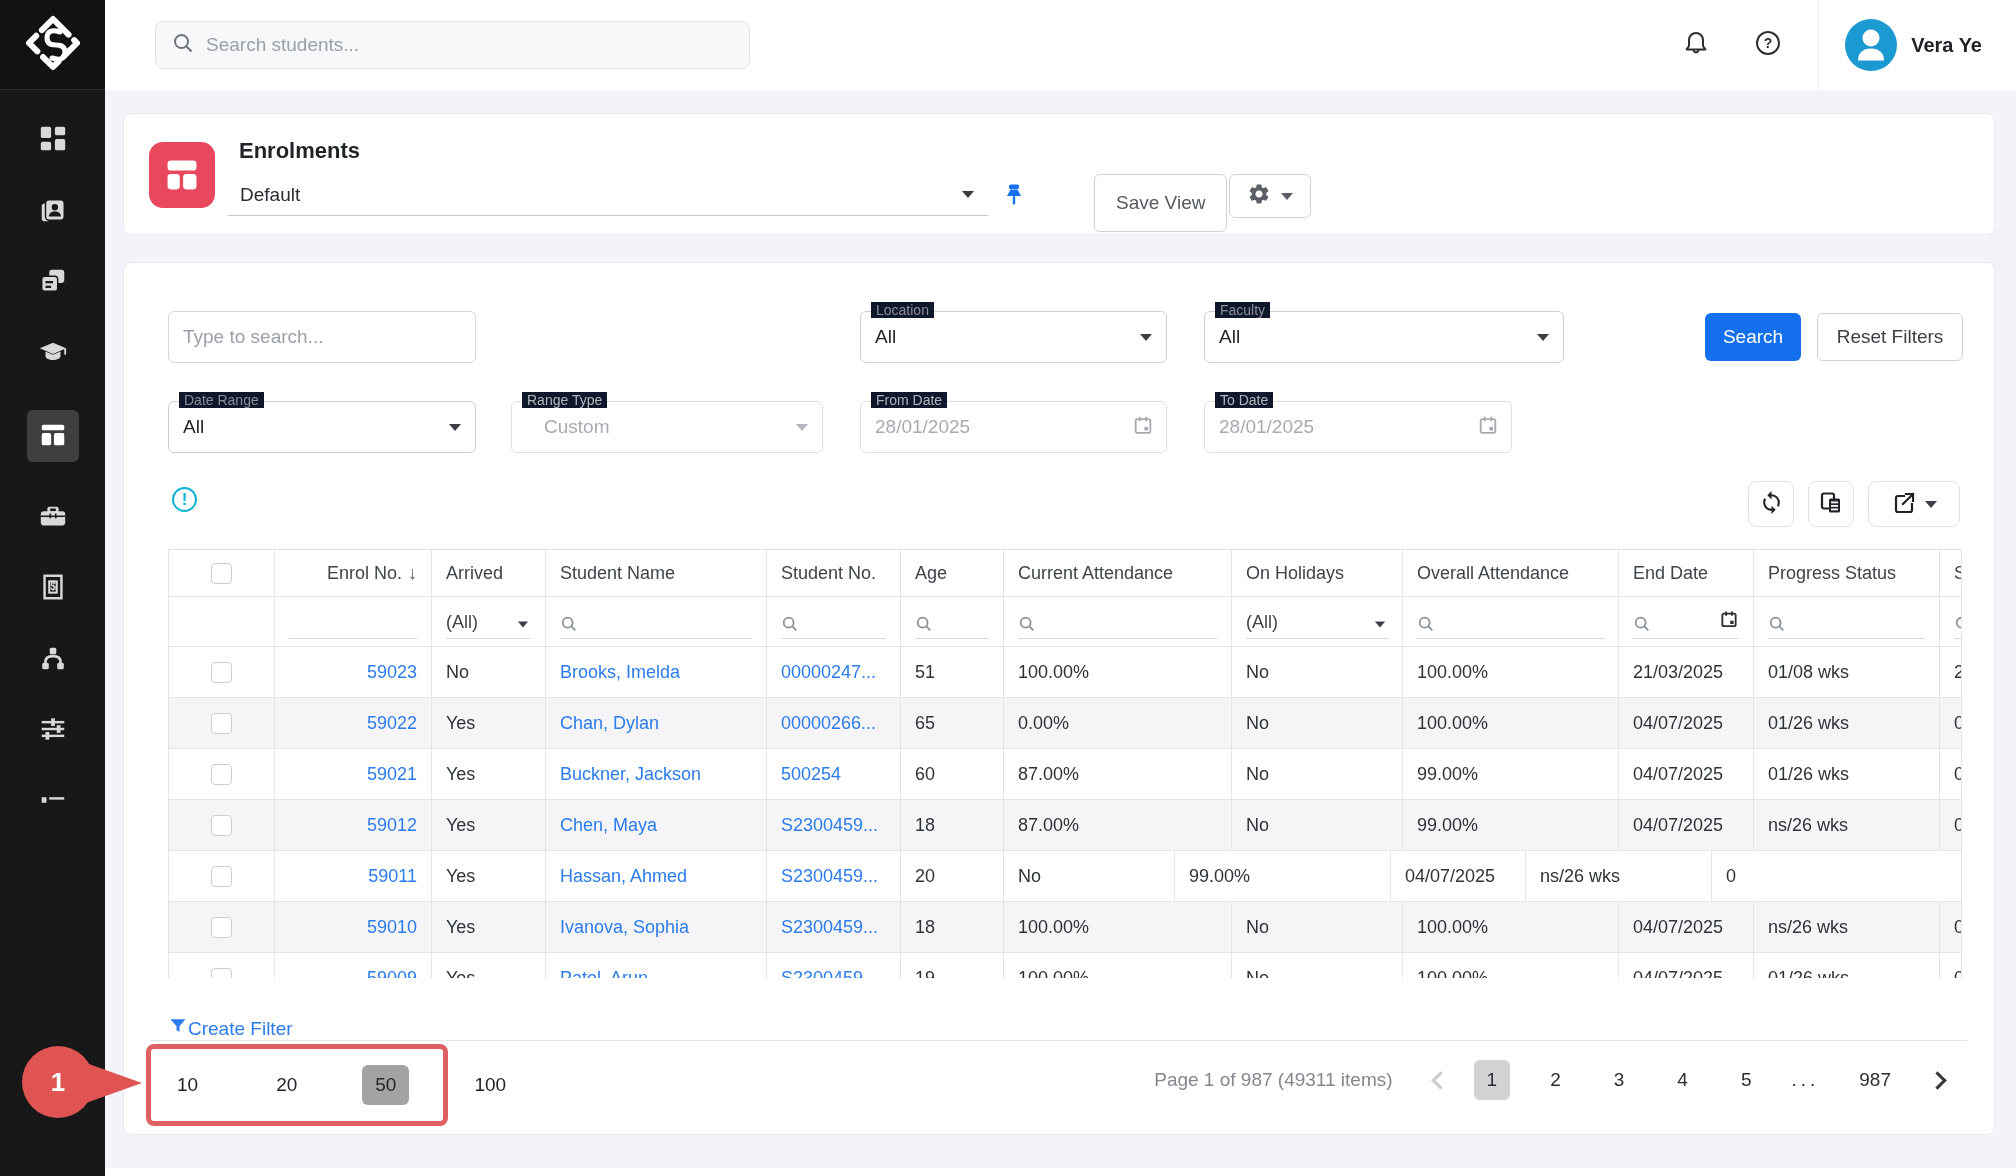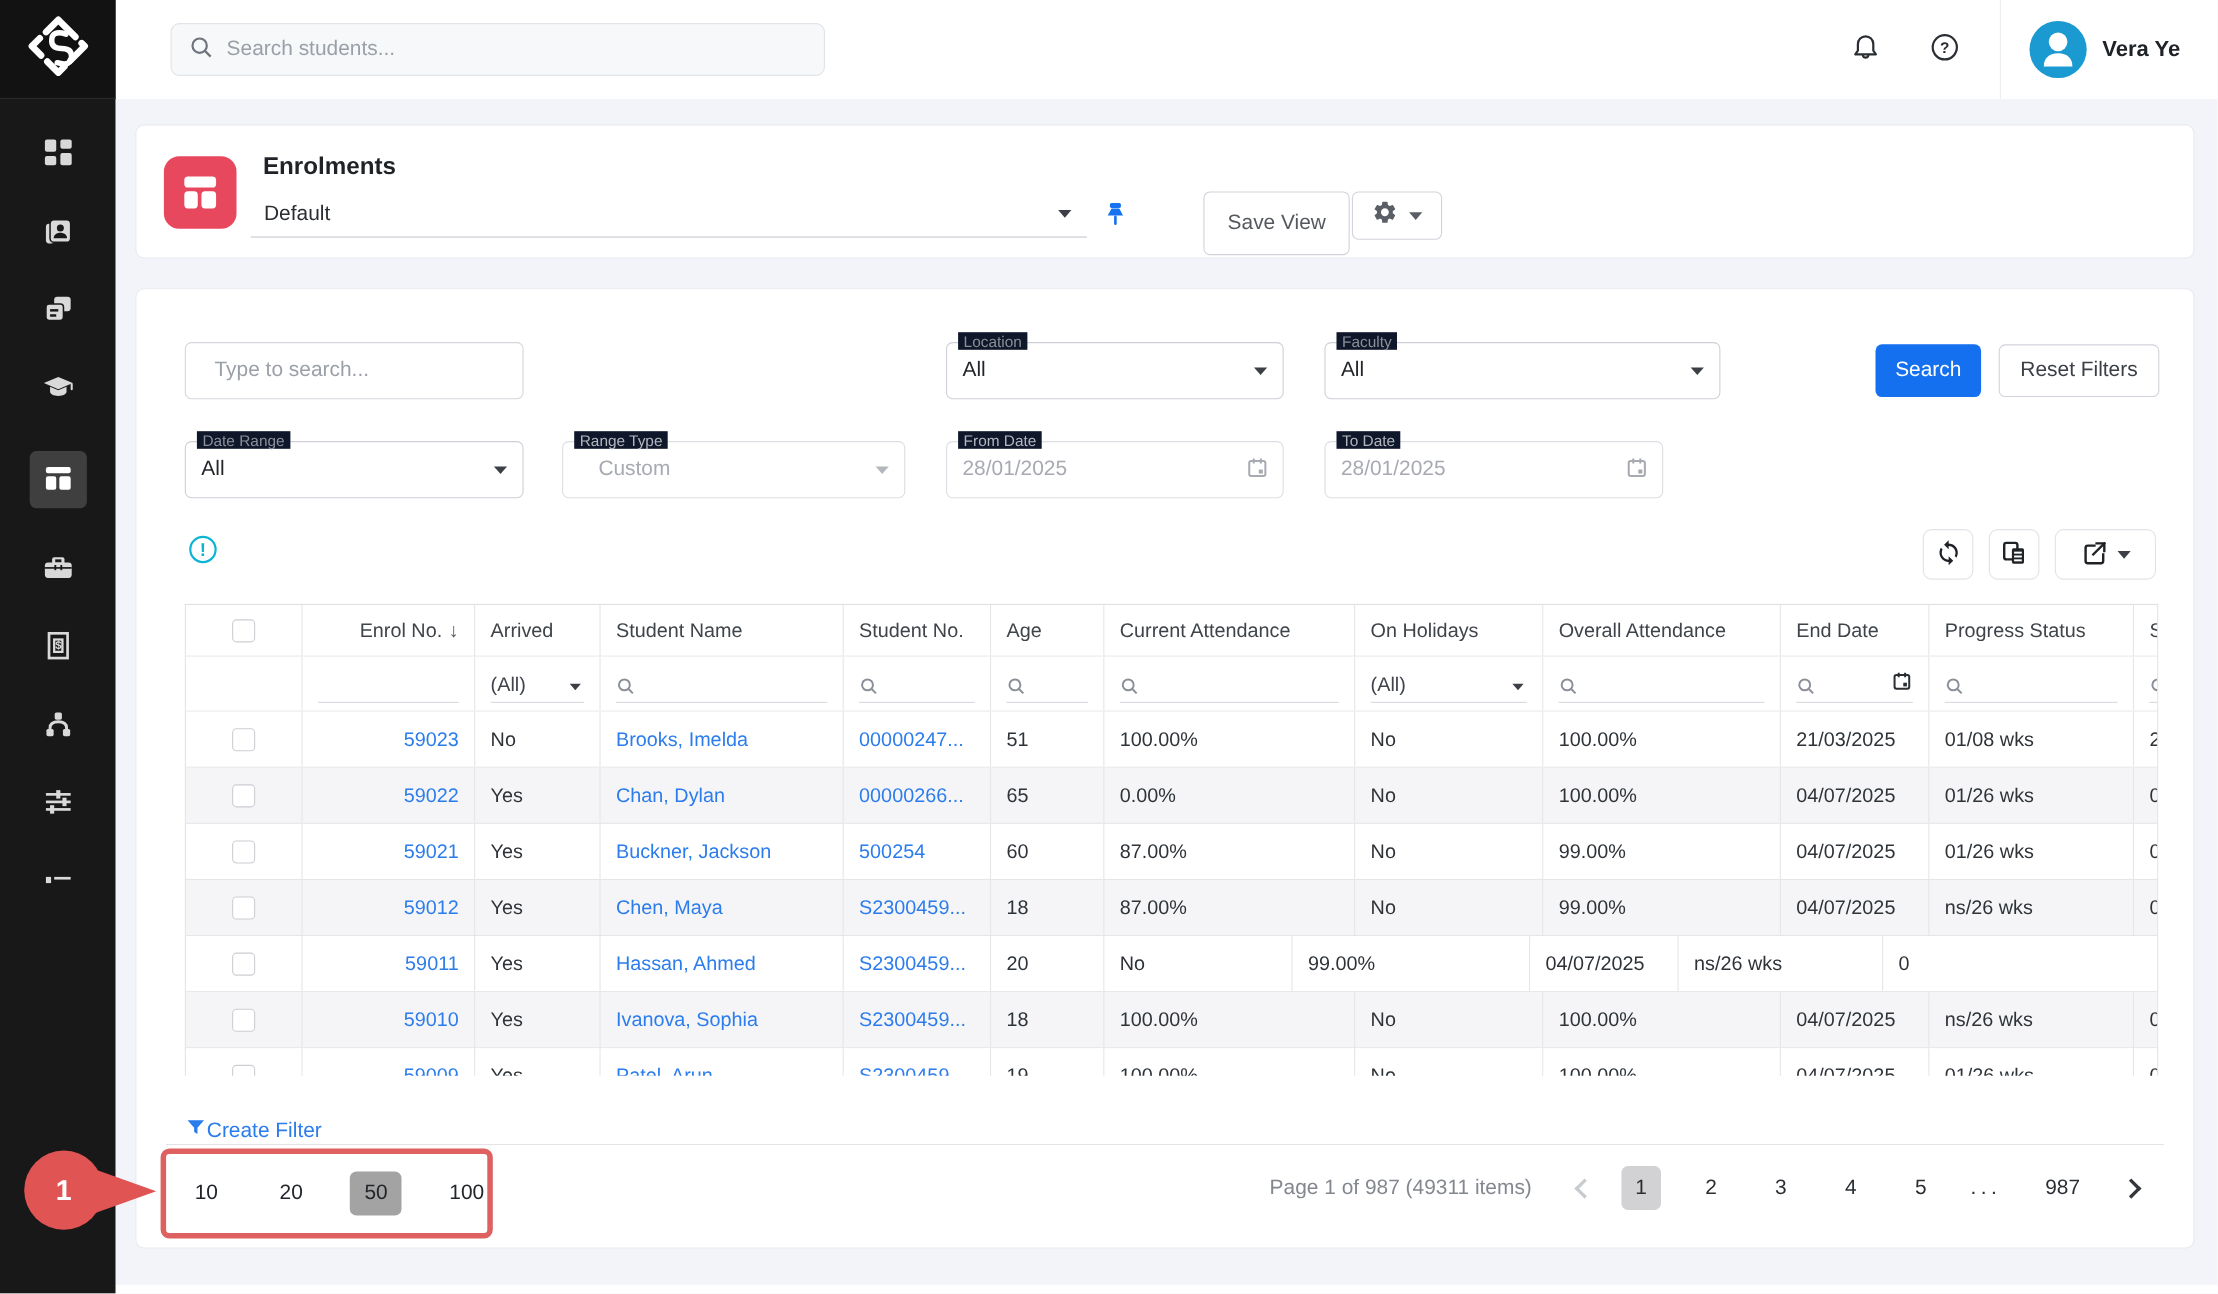--- a/index.html
+++ b/index.html
@@ -36,21 +36,21 @@
   .page-title { position:absolute; left:115px; top:24px; font-size:22px; font-weight:bold; color:#1f2226; }
   .view-select { position:absolute; left:104px; top:60px; width:760px; height:42px; border-bottom:1px solid #c7c8cf; display:flex; align-items:center; cursor:pointer; }
   .view-select .val { font-size:19px; color:#2a2e33; padding-left:12px; }
   .caret { width:0; height:0; border-left:6px solid transparent; border-right:6px solid transparent; border-top:7px solid #3c4046; }
   .view-select .caret { position:absolute; right:14px; }
   .pin { position:absolute; left:877px; top:68px; }
   .btn { border:1px solid #d2d3da; background:#fff; border-radius:6px; font-size:19px; color:#55595f; display:flex; align-items:center; justify-content:center; cursor:pointer; font-family:inherit; }
   .save-view { position:absolute; left:970px; top:60px; height:58px; padding:0 21px; }
   .gear-btn { position:absolute; left:1105px; top:60px; height:44px; width:82px; gap:10px; }
   
-  .input-plain { position:absolute; height:52px; border:1px solid #d6d7dd; border-radius:6px; background:#fff; display:flex; align-items:center; padding:0 26px; }
+  .input-plain { position:absolute; height:52px; border:1px solid #d6d7dd; border-radius:6px; background:#fff; display:flex; align-items:center; padding:0 14px; }
   .input-plain .ph { color:#9b9fa8; font-size:19px; }
   .fieldset { position:absolute; height:52px; border:1px solid #cfd0d7; border-radius:6px; background:#fff; display:flex; align-items:center; padding:0 14px; cursor:pointer; }
   .fieldset .flabel { position:absolute; top:-10px; left:10px; background:#0f172a; padding:0 5px; font-size:14px; color:#8a8f98; }
   .fieldset .fval { font-size:19px; color:#22262b; }
   .fieldset .caret { position:absolute; right:14px; border-top-color:#3c4046; }
   .fieldset.disabled { border-color:#dddee3; }
   .fieldset.disabled .flabel { color:#b3b6bd; }
   .fieldset.disabled .fval { color:#a7aab1; }
   .fieldset.disabled .caret { border-top-color:#b3b6bd; }
   .fieldset .cal { position:absolute; right:12px; }
@@ -85,21 +85,21 @@
   .sort-arrow { margin-left:6px; color:#55595f; }
   .checkbox { width:21px; height:21px; border:1px solid #cdced4; border-radius:4px; background:#fff; cursor:pointer; }
   .flt { display:flex; align-items:flex-end; width:100%; height:34px; border-bottom:1px solid #d8d9de; padding-bottom:5px; gap:8px; position:relative; }
   .flt .fx { font-size:18px; color:#3f444a; }
   .flt .caret { border-top-color:#3c4046; position:absolute; right:2px; bottom:10px; transform:scale(.85); }
   .flt .cal-r { position:absolute; right:0; bottom:4px; }
   a.cell-link { color:#2b7cec; text-decoration:none; cursor:pointer; }
   
   .create-filter-row { position:absolute; left:27px; right:27px; top:723px; height:55px; border-bottom:1px solid #e4e4e8; display:flex; align-items:flex-end; padding-left:17px; }
   .create-filter-label { color:#2b7cec; font-size:19px; cursor:pointer; }
-  .size-group { position:absolute; left:40px; top:802px; display:flex; align-items:center; gap:30px; }
+  .size-group { position:absolute; left:40px; top:802px; display:flex; align-items:center; gap:52px; }
   .size-item { font-size:19px; color:#22262b; cursor:pointer; padding:9px 13px; border-radius:6px; }
   .size-item.selected { background:#a3a3a3; }
   .pagination { position:absolute; top:797px; right:50px; display:flex; align-items:center; gap:27px; }
   .page-info { font-size:19px; color:#83878e; margin-right:14px; }
   .page-num { font-size:19px; color:#2a2e33; cursor:pointer; padding:9px 13px; border-radius:6px; }
   .page-num.current { background:#d2d2d4; }
   .page-ellipsis { font-size:19px; color:#2a2e33; letter-spacing:4px; }
   .chev { width:13px; height:13px; border-right:3px solid #33373c; border-bottom:3px solid #33373c; cursor:pointer; }
   .chev.prev { transform:rotate(135deg); border-color:#c8cbd0; }
   .chev.next { transform:rotate(-45deg); }

